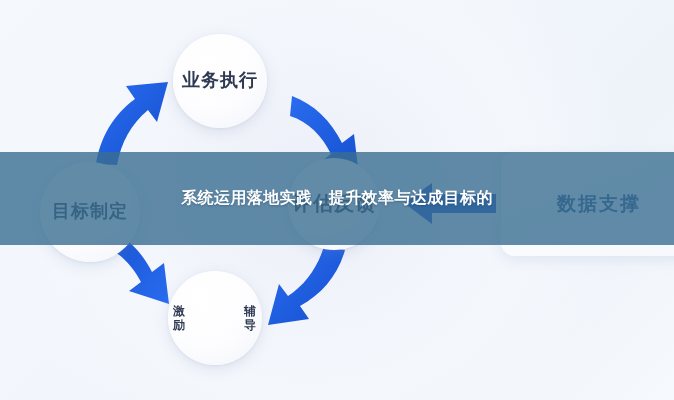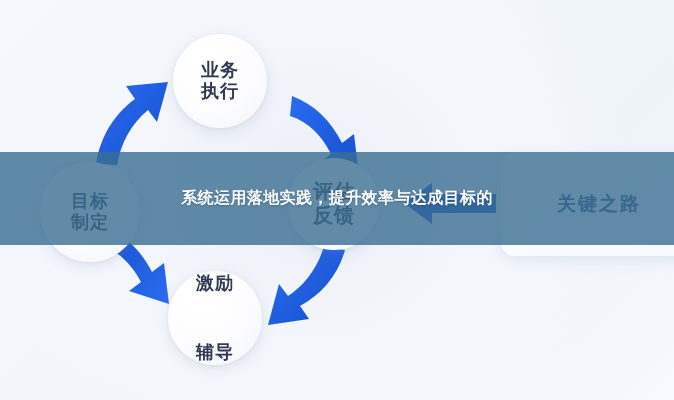--- a/index.html
+++ b/index.html
@@ -30,21 +30,21 @@
     width: 674px;
     height: 400px;
   }
 
   .node-circle {
     position: absolute;
     border-radius: 50%;
     background: radial-gradient(circle at 36% 30%, #ffffff 0%, #fdfdff 52%, #f2f4fa 100%);
     box-shadow: 0 4px 14px rgba(120,140,180,0.18), 0 1px 3px rgba(120,140,180,0.12);
     display: flex;
-    flex-direction: column;
+    flex-direction: row;
     align-items: center;
     justify-content: center;
     color: #2f3a52;
     font-weight: 700;
     letter-spacing: 1px;
     line-height: 1.18;
     text-align: center;
   }
 
   #node-top {
@@ -52,21 +52,21 @@
     top: 34px;
     width: 94px;
     height: 94px;
     font-size: 18px;
   }
   #node-bottom {
     left: 168px;
     top: 271px;
     width: 94px;
     height: 94px;
-    font-size: 18px;
+    font-size: 12px;
     gap: 48px;
   }
   #node-left {
     left: 40px;
     top: 162px;
     width: 100px;
     height: 100px;
     font-size: 18px;
   }
   #node-center {
@@ -182,21 +182,21 @@
       <span>激励</span>
       <span>辅导</span>
     </div>
 
     <div class="node-circle" id="node-left">
       <span>目标</span>
       <span>制定</span>
     </div>
 
     <div id="support-box">
-      <span>关键之路</span>
+      <span>数据支撑</span>
     </div>
   </div>
 
   <div id="title-band">
     <div id="title-text">
       <span>系统运用落地实践，提升效率与达成目标的</span><br>
     </div>
   </div>
 
 </div>

